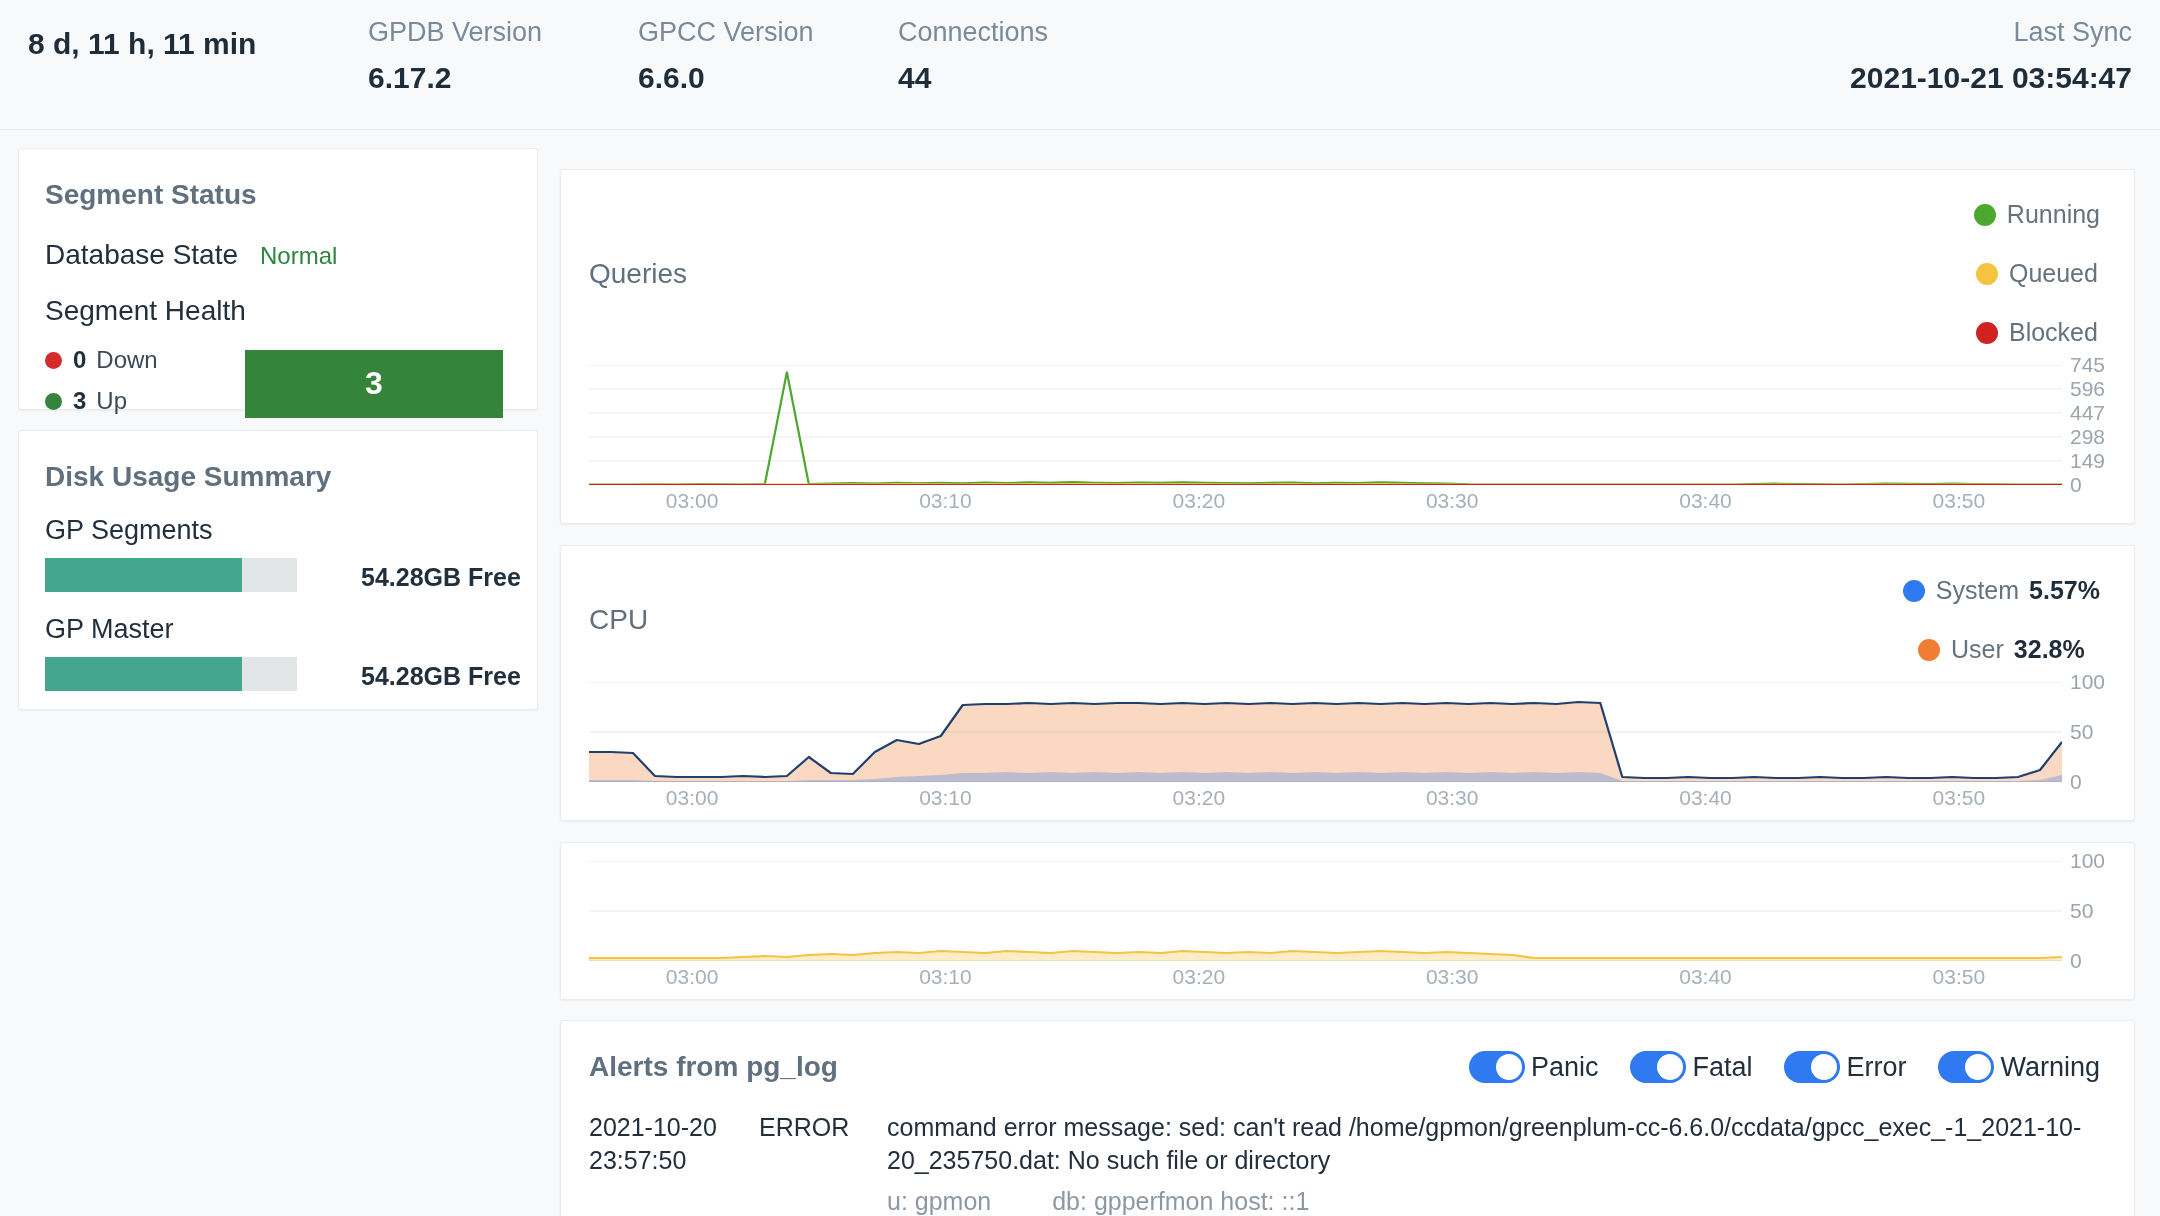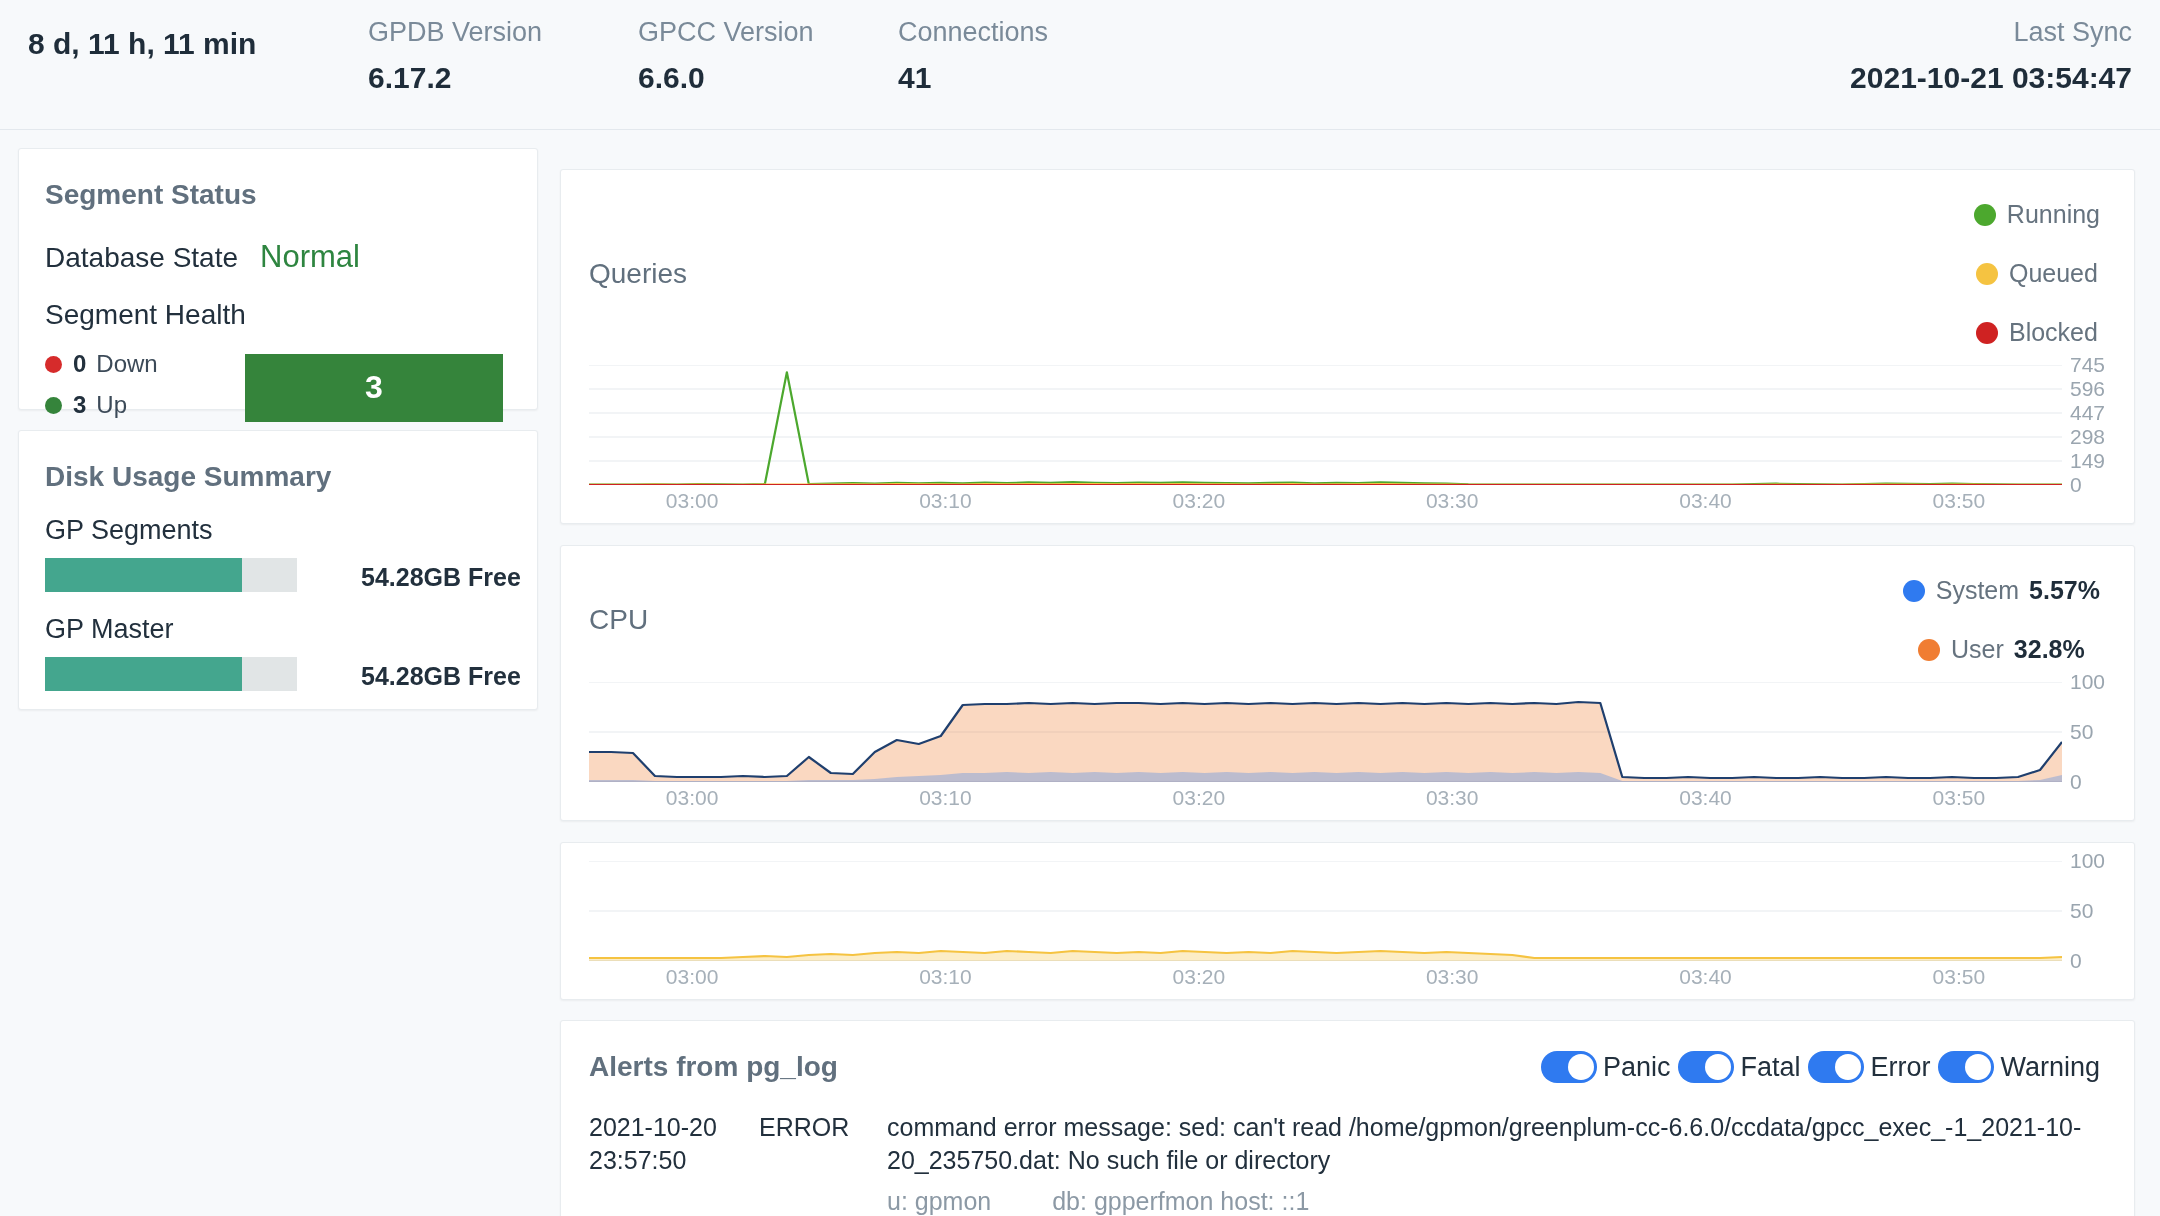--- a/index.html
+++ b/index.html
@@ -68,21 +68,21 @@
   }
 
   
   .segstat { height: 262px; position: relative; }
   .kv-row {
     display: flex;
     align-items: baseline;
     padding: 28px 0 0 26px;
   }
   .kv-key { font-size: 28px; color: #22303d; width: 215px; }
-  .kv-val { font-size: 31px; color: #2e8540; }
+  .kv-val { font-size: 24px; color: #2e8540; }
   .sub-head { font-size: 28px; color: #22303d; padding: 24px 0 0 26px; }
 
   .health-row {
     display: flex;
     align-items: center;
     padding: 16px 0 0 26px;
   }
   .legend-col { width: 200px; }
   .legend-line {
     display: flex;
@@ -159,21 +159,21 @@
   }
   .xtick { position: absolute; transform: translateX(-50%); }
 
   svg.plot { display: block; width: 100%; }
 
   
   .alerts-head {
     display: flex; align-items: center;
     padding: 30px 34px 0 28px;
   }
-  .toggles { margin-left: auto; display: flex; align-items: center; gap: 8px; }
+  .toggles { margin-left: auto; display: flex; align-items: center; gap: 32px; }
   .tg { display: flex; align-items: center; }
   .tg-sw {
     width: 56px; height: 32px; border-radius: 16px;
     background: #2f7af0; position: relative; margin-right: 6px;
   }
   .tg-knob {
     position: absolute; top: 3px; right: 3px;
     width: 26px; height: 26px; border-radius: 50%; background: #fff;
   }
   .tg-label { font-size: 27px; color: #22303d; }
@@ -200,21 +200,21 @@
   <div class="stat stat-gpdb">
     <div class="stat-label">GPDB Version</div>
     <div class="stat-value">6.17.2</div>
   </div>
   <div class="stat stat-gpcc">
     <div class="stat-label">GPCC Version</div>
     <div class="stat-value">6.6.0</div>
   </div>
   <div class="stat stat-conn">
     <div class="stat-label">Connections</div>
-    <div class="stat-value">41</div>
+    <div class="stat-value">44</div>
   </div>
   <div class="stat stat-sync">
     <div class="stat-label">Last Sync</div>
     <div class="stat-value">2021-10-21 03:54:47</div>
   </div>
 </div>
 
 <div class="body-wrap">
 
   <div class="col-left">

